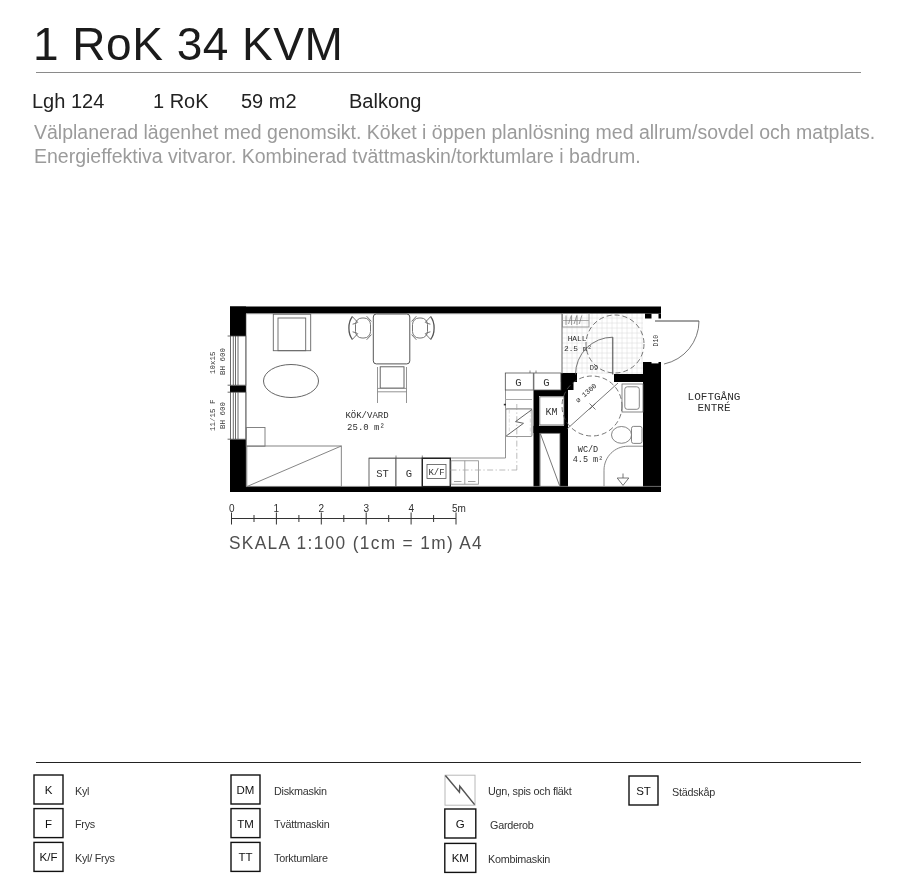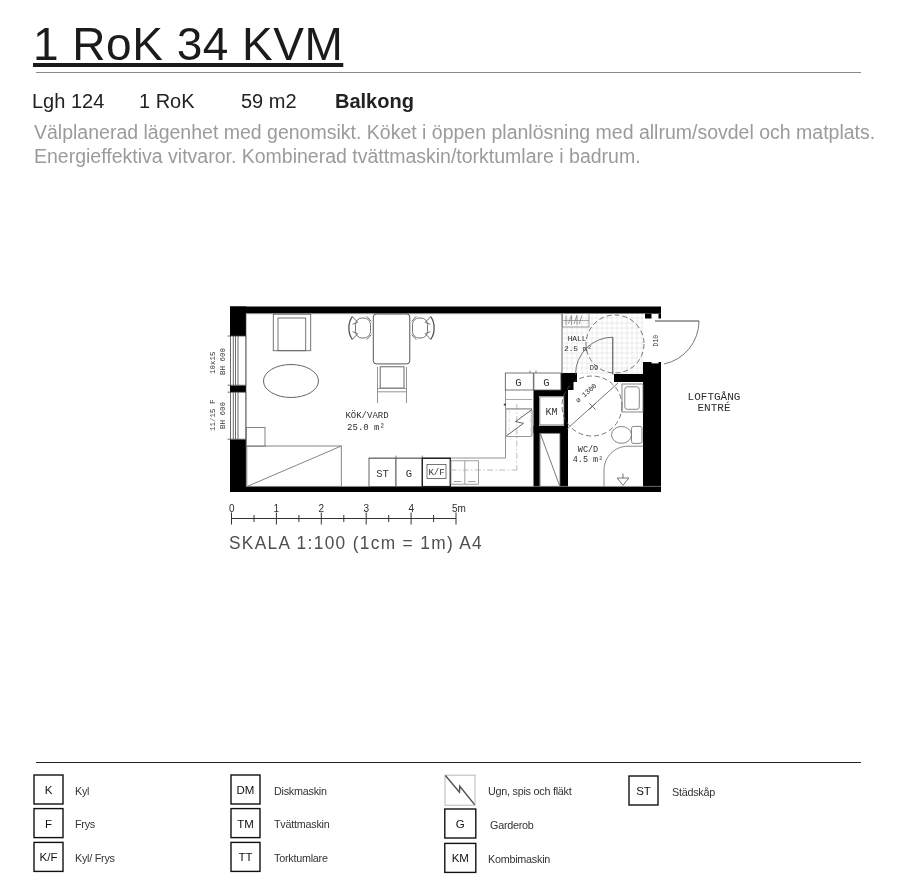--- a/index.html
+++ b/index.html
@@ -3,29 +3,29 @@
 <meta charset="utf-8">
 <style>
   html,body{margin:0;padding:0;background:#fff;}
   body{width:897px;height:891px;position:relative;overflow:hidden;
        font-family:"Liberation Sans",sans-serif;}
   .abs{position:absolute;}
 </style>
 </head>
 <body>
 
-<div class="abs" style="left:33px;top:17px;font-size:46px;color:#1b1b1b;letter-spacing:0.5px;text-decoration:underline;">1 RoK 34 KVM</div>
+<div class="abs" style="left:33px;top:17px;font-size:46px;color:#1b1b1b;letter-spacing:0.5px;">1 RoK 34 KVM</div>
 
 <div class="abs" style="left:36px;top:72px;width:825px;height:1px;background:#8a8a8a;"></div>
 
 <div class="abs" style="left:0;top:90px;width:897px;font-size:20px;color:#222;white-space:nowrap;">
   <span class="abs" style="left:32px;">Lgh 124</span>
-  <span class="abs" style="left:139px;">1 RoK</span>
+  <span class="abs" style="left:153px;">1 RoK</span>
   <span class="abs" style="left:241px;">59 m2</span>
-  <span class="abs" style="left:335px;font-weight:bold;">Balkong</span>
+  <span class="abs" style="left:349px;">Balkong</span>
 </div>
 
 <div class="abs" style="left:34px;top:120px;width:880px;font-size:19.5px;line-height:24px;color:#9b9b9b;white-space:nowrap;">Välplanerad lägenhet med genomsikt. Köket i öppen planlösning med allrum/sovdel och matplats.<br>Energieffektiva vitvaror. Kombinerad tvättmaskin/torktumlare i badrum.</div>
 
 <svg class="abs" style="left:0;top:0;" width="897" height="600" viewBox="0 0 897 600">
 
 <g>
   <g stroke="#dcdcdc" stroke-width="0.55" fill="none">
     <path d="M567,313V374M572,313V374M577,313V374M582,313V374M587,313V374M592,313V374M597,313V374M602,313V374M607,313V374M612,313V374M617,313V374M622,313V374M627,313V374M632,313V374M637,313V374M642,313V374"></path>
     <path d="M562,318H643M562,323H643M562,328H643M562,333H643M562,338H643M562,343H643M562,348H643M562,353H643M562,358H643M562,363H643M562,368H643M562,373H643"></path>

